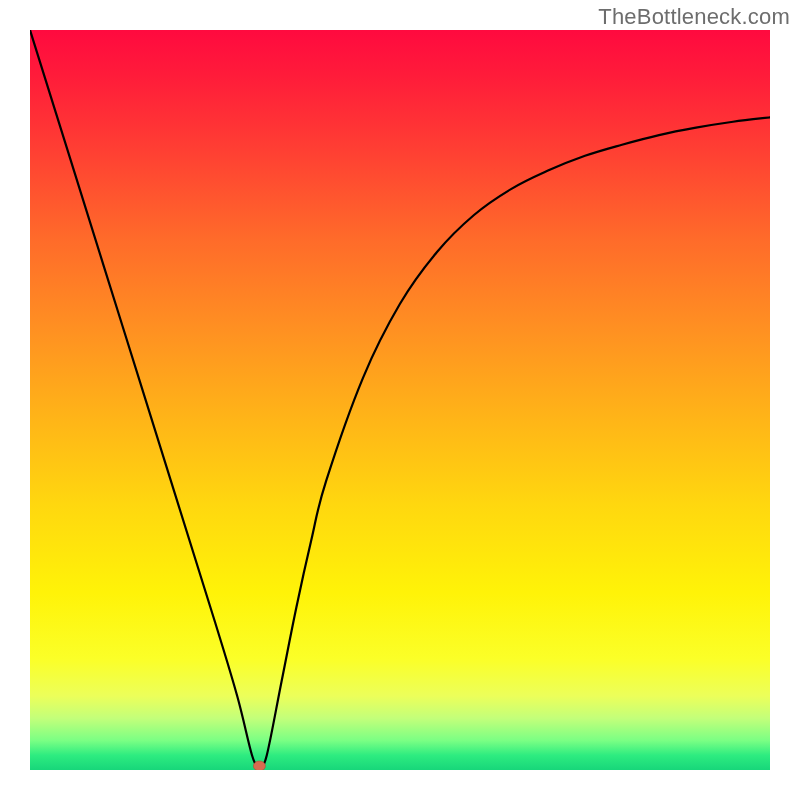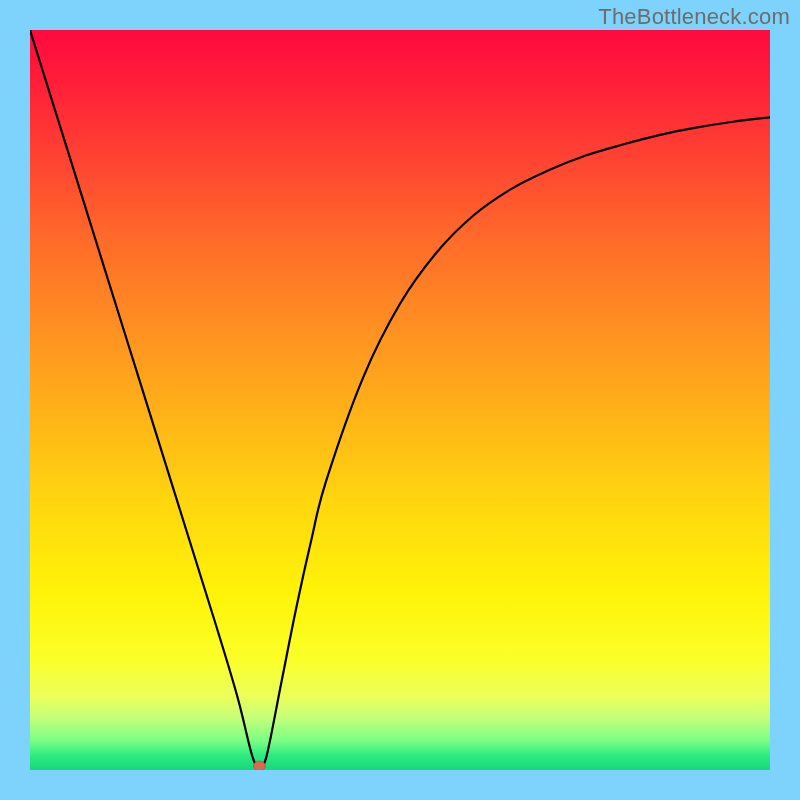--- a/index.html
+++ b/index.html
@@ -8,21 +8,21 @@
     width: 800px;
     height: 800px;
     overflow: hidden;
     background: #000;
     font-family: Arial, Helvetica, sans-serif;
   }
   .frame {
     position: relative;
     width: 800px;
     height: 800px;
-    background: #7dd3fc;
+    background: #ffffff;
   }
   .plot-area {
     position: absolute;
     left: 30px;
     top: 30px;
     width: 740px;
     height: 740px;
     overflow: hidden;
   }
   .gradient {

